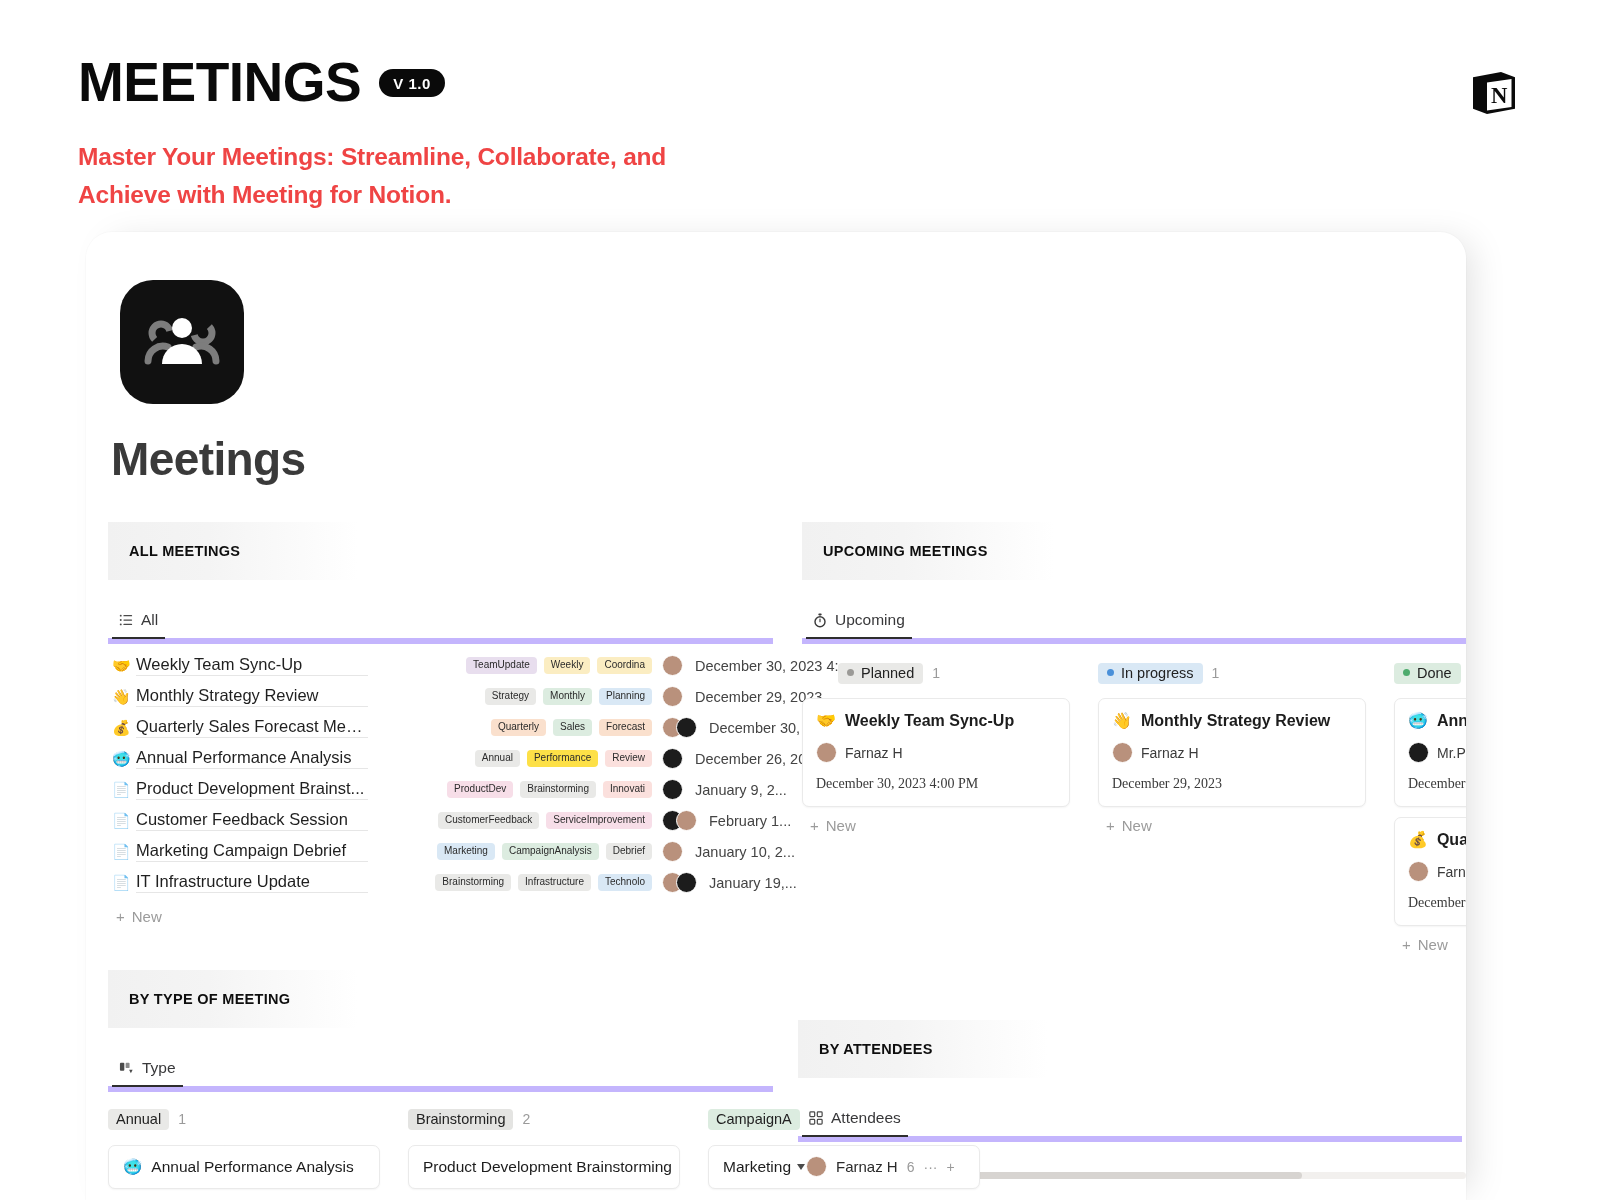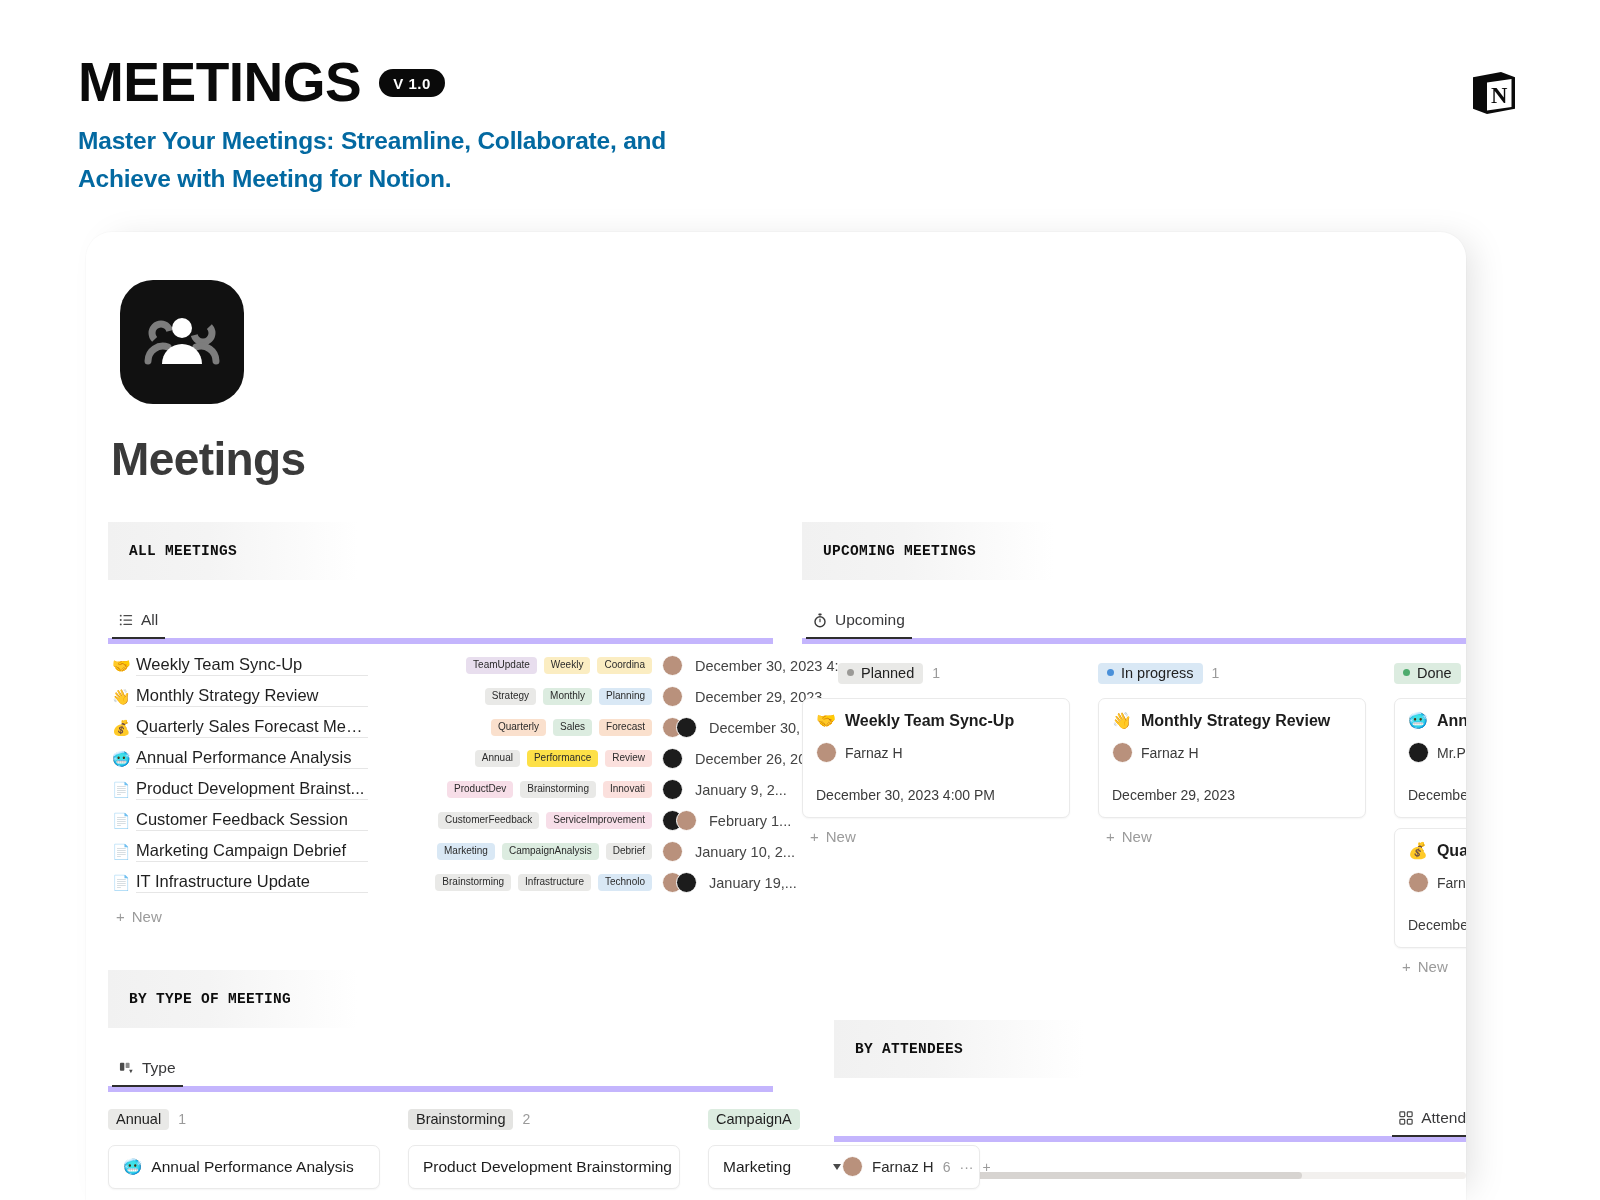--- a/index.html
+++ b/index.html
@@ -17,22 +17,22 @@
   .hero-title {
     font-size: 55px; font-weight: 800; letter-spacing: -0.5px;
     color: #0a0a0a; line-height: 1;
   }
   .version-badge {
     background: #0a0a0a; color: #fff; border-radius: 999px;
     font-size: 15px; font-weight: 700; letter-spacing: .5px;
     padding: 7px 14px 6px; line-height: 1; display: inline-block;
   }
   .hero-sub {
-    margin-top: 12px; font-size: 24.5px; font-weight: 700;
-    color: #0369a1; line-height: 1.55; letter-spacing: -.2px; max-width: 680px;
+    margin-top: 28px; font-size: 24.5px; font-weight: 700;
+    color: #ef4444; line-height: 1.55; letter-spacing: -.2px; max-width: 680px;
   }
 
   .notion-logo { position: absolute; right: 78px; top: 65px; width: 56px; height: 56px; }
 
   
   .card {
     position: absolute; left: 86px; top: 232px;
     width: 1380px; height: 968px;
     background: #fff;
     border-radius: 26px 26px 0 0;
@@ -61,21 +61,21 @@
     background: linear-gradient(to right, #f1f1f1 0%, #f4f4f4 40%, #fafafa 72%, #ffffff 100%);
     padding-left: 21px;
   }
   .section-head.wide { width: 252px; }
   .section-head::after {
     content: ""; position: absolute; left: 100%; top: 0; height: 100%; width: 140px;
     background: linear-gradient(to right, #ffffff 0%, #ffffff 100%);
   }
   .section-head-label {
     font-size: 14.5px; font-weight: 800; letter-spacing: .3px; color: #0e0e0e;
-    white-space: nowrap; position: relative; z-index: 2; font-family: Liberation Mono, monospace;
+    white-space: nowrap; position: relative; z-index: 2;
   }
 
   
   .db-tab-bar {
     margin-top: 28px; border-bottom: 6px solid #c4b5fd;
     position: relative; padding-left: 4px;
   }
   .db-tab {
     display: inline-flex; align-items: center; gap: 8px;
     padding: 3px 7px 8px; font-size: 15.5px; color: #38383a;
@@ -130,31 +130,31 @@
     box-shadow: 0 1px 2px rgba(0,0,0,.045);
   }
   .bcard-title {
     font-size: 16px; font-weight: 700; color: #1d1d1d;
     display: flex; align-items: center; gap: 9px; white-space: nowrap; overflow: hidden;
   }
   .bcard-person {
     margin-top: 12px; display: flex; align-items: center; gap: 8px;
     font-size: 14px; color: #3b3b3b; white-space: nowrap;
   }
-  .bcard-date { margin-top: 24px; font-size: 14px; color: #3b3b3b; white-space: nowrap; }
+  .bcard-date { margin-top: 13px; font-size: 14px; color: #3b3b3b; white-space: nowrap; font-family: Liberation Serif, serif; }
 
   .scrollbar {
     position: absolute; left: 716px; top: 940px; width: 664px; height: 7px;
     background: #f2f0ee; border-radius: 4px;
   }
   .scrollbar-thumb { width: 500px; height: 7px; background: #d7d4d1; border-radius: 4px; }
 
   
   .col-left-b { position: absolute; left: 22px; top: 738px; width: 665px; }
-  .col-right-b { position: absolute; left: 748px; top: 788px; width: 664px; text-align: right; }
+  .col-right-b { position: absolute; left: 712px; top: 788px; width: 664px; }
 
   .type-board { margin-top: 12px; display: flex; gap: 28px; }
   .type-col { width: 272px; flex: 0 0 272px; }
   .type-chip {
     display: inline-block; border-radius: 4px; padding: 2px 8px 3px;
     font-size: 14.5px; color: #222;
   }
   .tcard {
     margin-top: 11px; background: #fff; border: 1px solid #eaeaea;
     border-radius: 7px; padding: 12px 14px;

